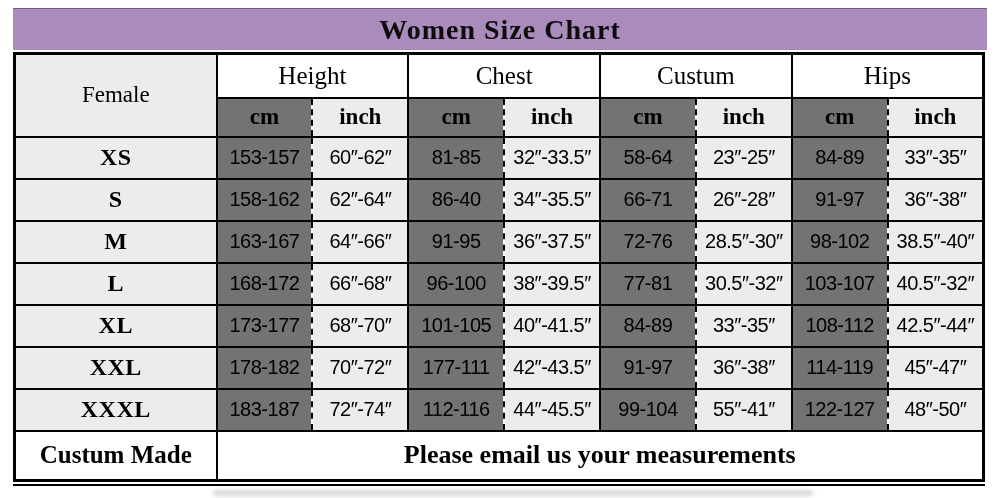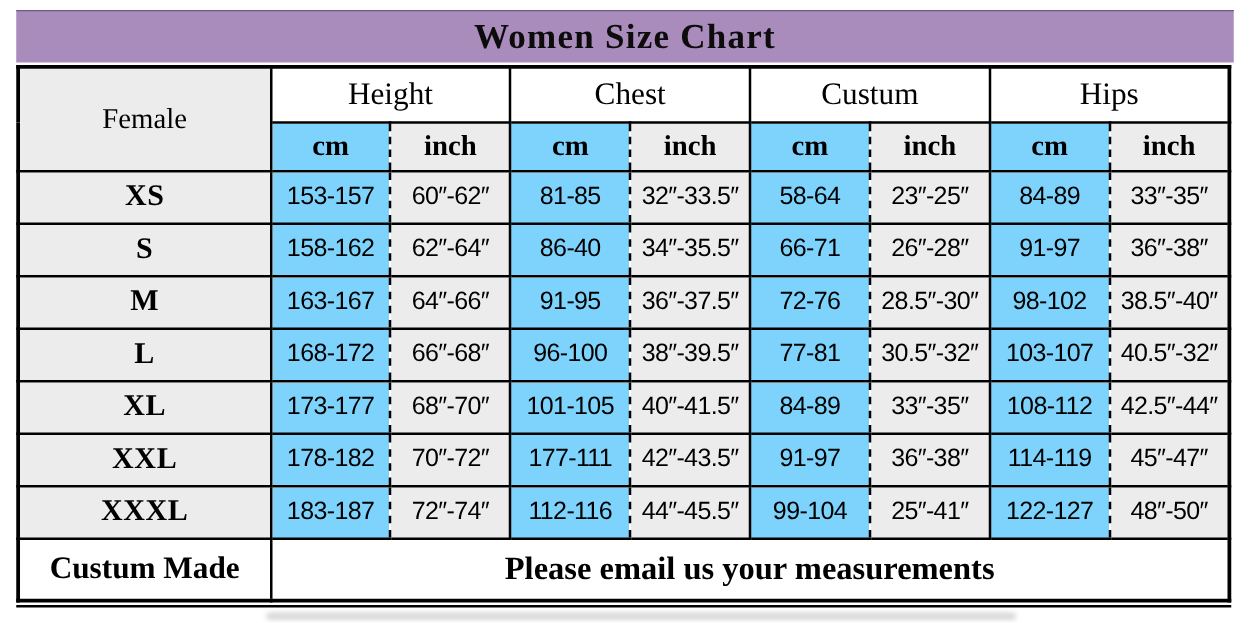--- a/index.html
+++ b/index.html
@@ -24,21 +24,21 @@
   }
   th, td {
     border:2px solid var(--line,#000);
     text-align:center; vertical-align:middle; overflow:hidden;
     white-space:nowrap;
   }
   .group-row th { height:44px; font-size:25px; font-weight:normal; background:#fff; }
   th.corner { background:var(--shade,#ececec); font-size:23px; font-weight:normal; }
   .unit-row th { height:39px; font-size:23px; font-weight:bold; }
 
-  th.cm, td.cm { background:#7dd3fc; border-right:2px dashed var(--line,#000); }
+  th.cm, td.cm { background:#737373; border-right:2px dashed var(--line,#000); }
   th.in, td.in { background:var(--shade,#ececec); border-left-width:0; }
 
   tbody td {
     height:42px;
     font-family:"Liberation Sans", sans-serif;
     font-size:20px; letter-spacing:-0.5px;
   }
   td.size-cell {
     background:var(--shade,#ececec);
     font-family:"Liberation Serif", serif;
@@ -173,21 +173,21 @@
           <td class="in">45″-47″</td>
         </tr>
 
         <tr class="data-row">
           <td class="size-cell">XXXL</td>
           <td class="cm">183-187</td>
           <td class="in">72″-74″</td>
           <td class="cm">112-116</td>
           <td class="in">44″-45.5″</td>
           <td class="cm">99-104</td>
-          <td class="in">25″-41″</td>
+          <td class="in">55″-41″</td>
           <td class="cm">122-127</td>
           <td class="in">48″-50″</td>
         </tr>
       </tbody>
     <tfoot>
       <tr class="footer-row">
         <td class="footer-label">Custum Made</td>
         <td colspan="8">Please email us your measurements</td>
       </tr>
     </tfoot>

